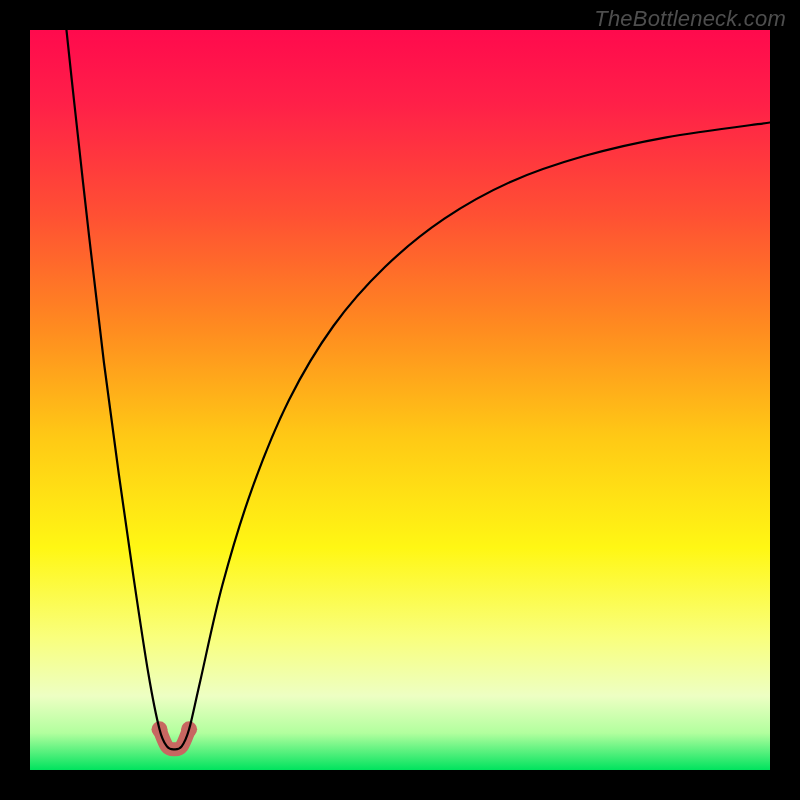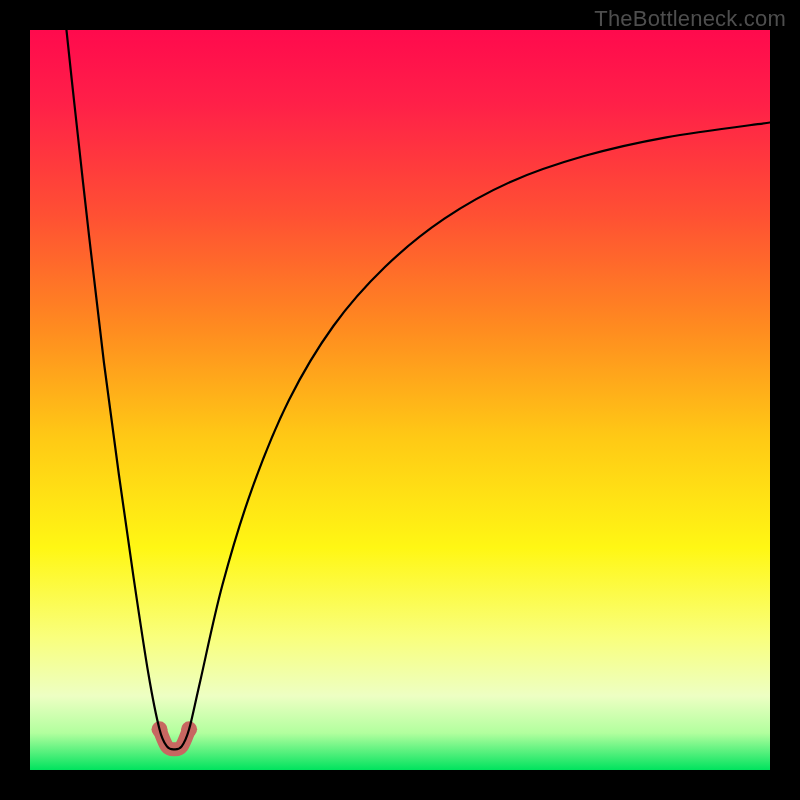--- a/index.html
+++ b/index.html
@@ -29,20 +29,21 @@
     inset: 0;
   }
   .watermark {
     position: absolute;
     top: 6px;
     right: 14px;
     color: #4e4e4e;
     font-size: 22px;
     font-weight: 500;
     letter-spacing: 0.2px;
+    font-style: italic;
   }
   svg.curve {
     position: absolute;
     inset: 0;
     width: 100%;
     height: 100%;
     pointer-events: none;
   }
   path.main-curve {
     fill: none;

